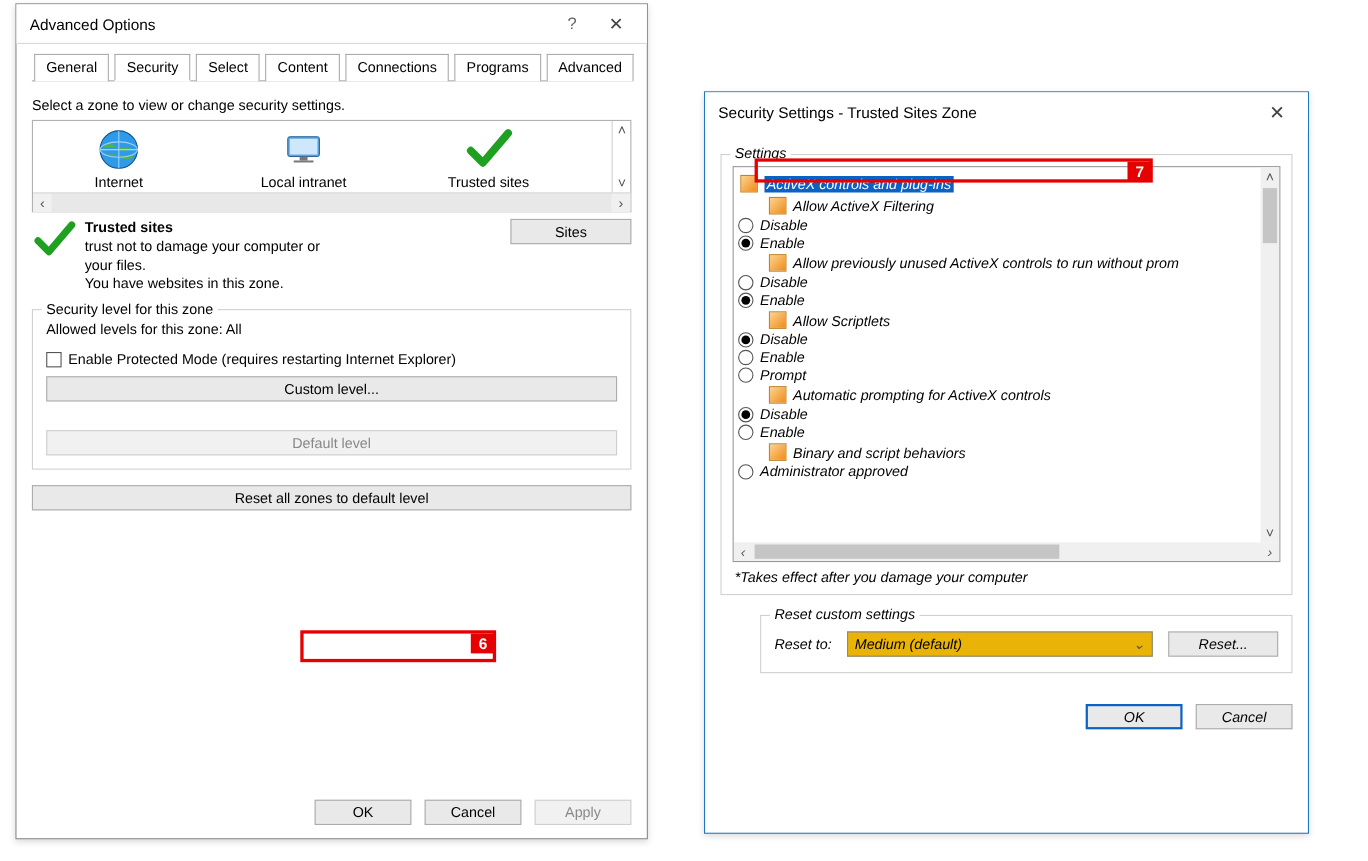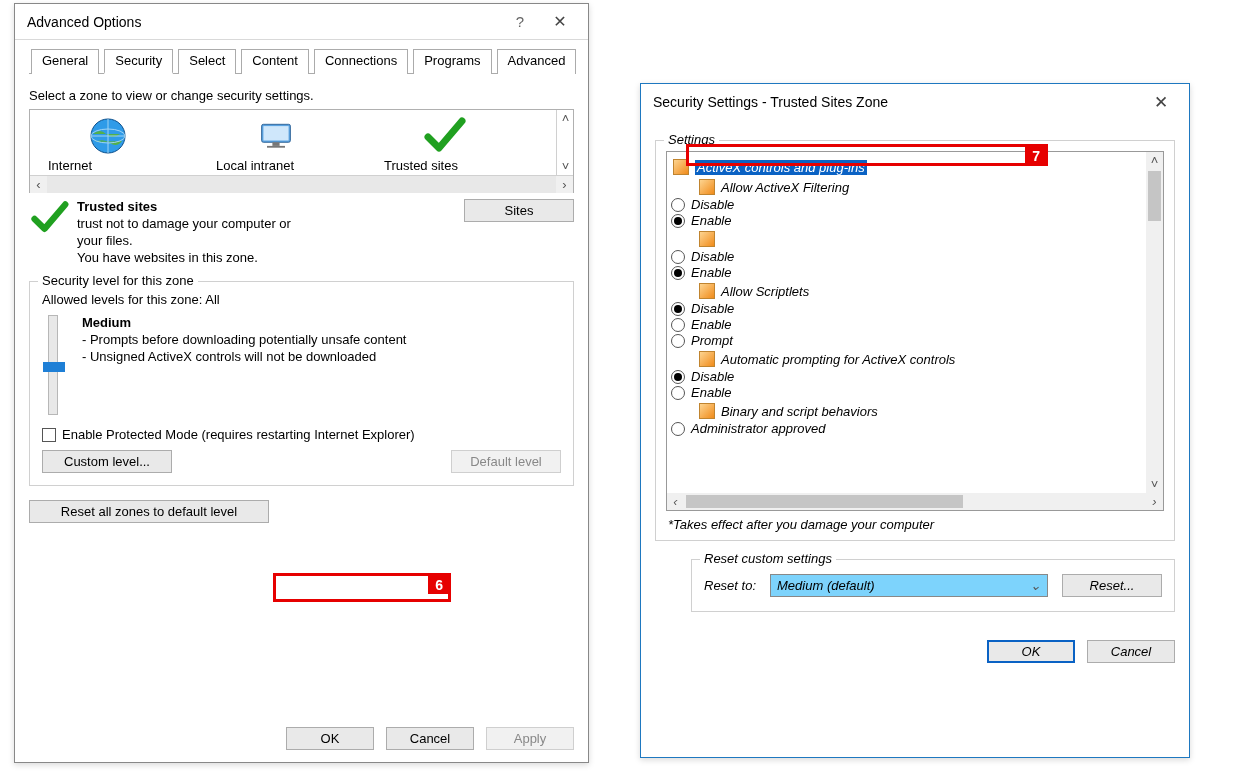--- a/index.html
+++ b/index.html
@@ -71,21 +71,21 @@
   .zone-box {
     border: 1px solid #b0b0b0;
     display: flex; flex-direction: column;
   }
   .zone-row {
     flex: 1;
     display: flex; align-items: center;
     gap: 48px;
     padding: 4px 18px 2px;
   }
-  .zone-item { text-align: left; width: 120px; }
+  .zone-item { text-align: center; width: 120px; }
   .zone-icon { height: 44px; display:flex; align-items:center; justify-content:center;}
   .zone-item .lbl { margin-top: 0; }
   .zone-box .hscroll {
     display: flex; align-items: center;
     border-top: 1px solid #d0d0d0; height: 17px;
     background: #f0f0f0;
   }
   .hscroll .track { flex:1; background:#e8e8e8; height:17px; }
   .hscroll .arrow {
     width:17px;height:17px;display:flex;align-items:center;justify-content:center;
@@ -131,21 +131,21 @@
   }
   .level-copy .hd { font-weight:bold; }
   .level-copy p { margin:2px 0; }
 
   .chk-row { margin-top:12px; display:flex; align-items:center; gap:6px; }
   .chk {
     width:14px;height:14px;border:1px solid #555;
     display:inline-block;
   }
 
-  .btnrow-end { display:flex; justify-content:space-between; gap:10px; margin-top:8px;}
+  .btnrow-end { display:flex; justify-content:space-between; gap:26px; margin-top:8px;flex-direction:column;}
   .btn {
     border:1px solid #acacac;
     background:#e9e9e9;
     padding:3px 16px;
     min-width: 88px;
     text-align:center; display:inline-block;
   }
   .btn.disabled { color:#888; border-color:#cfcfcf; background:#f1f1f1;}
   .btn.primary { border:2px solid #0a62c4; padding:2px 15px; }
 
@@ -228,21 +228,21 @@
     padding:14px 12px 14px;
     position:relative; margin-top:18px;margin-left:36px;
   }
   .reset-group > .legend {
     position:absolute; top:-9px; left:8px; background:#fff; padding:0 4px;
   }
   .reset-row { display:flex; align-items:center; gap:14px; }
   .select {
     flex:1; border:1px solid #888;
     padding:3px 6px; display:flex; align-items:center;
-    background:#7dd3fc;
+    background:#eab308;
   }
   .select .arrow { margin-left:auto; color:#555; }
 
   .dlg-bottom { display:flex; justify-content:flex-end; gap:12px; margin-top:28px; padding-bottom:6px;}
 
   
   .globe { width:40px;height:40px; }
   .monitor { width:36px; height:28px; }
 </style>
 </head>
@@ -339,32 +339,20 @@
           <div>
             <span class="btn sites-btn" style="min-width:110px">Sites</span>
           </div>
         </div>
 
         <div class="group">
           <div class="legend">Security level for this zone</div>
 
           <div class="allowed-line">Allowed levels for this zone: All</div>
 
-          <div class="slider-row">
-            <div>
-              <div class="slider-track">
-                <div class="slider-thumb"></div>
-              </div>
-            </div>
-            <div class="level-copy">
-              <div class="hd">Medium</div>
-              <p>- Prompts before downloading potentially unsafe content</p>
-              <p>- Unsigned ActiveX controls will not be downloaded</p>
-            </div>
-          </div>
 
           <div class="chk-row">
             <span class="chk"></span>
             <span>Enable Protected Mode (requires restarting Internet Explorer)</span>
           </div>
 
           <div class="btnrow-end" style="position:relative;">
             <span class="btn" style="min-width:130px">Custom level...</span>
             <span class="btn disabled" style="min-width:110px">Default level</span>
           </div>
@@ -413,20 +401,21 @@
               <div class="opt sub2">
                 <span class="radio"></span>
                 <span>Disable</span>
               </div>
               <div class="opt sub2">
                 <span class="radio sel"></span>
                 <span>Enable</span>
               </div>
               <div class="cat sub1">
                 <span class="ax-icon"></span>
+                <span class="txt">Allow previously unused ActiveX controls to run without prom</span>
               </div>
               <div class="opt sub2">
                 <span class="radio"></span>
                 <span>Disable</span>
               </div>
               <div class="opt sub2">
                 <span class="radio sel"></span>
                 <span>Enable</span>
               </div>
               <div class="cat sub1">

